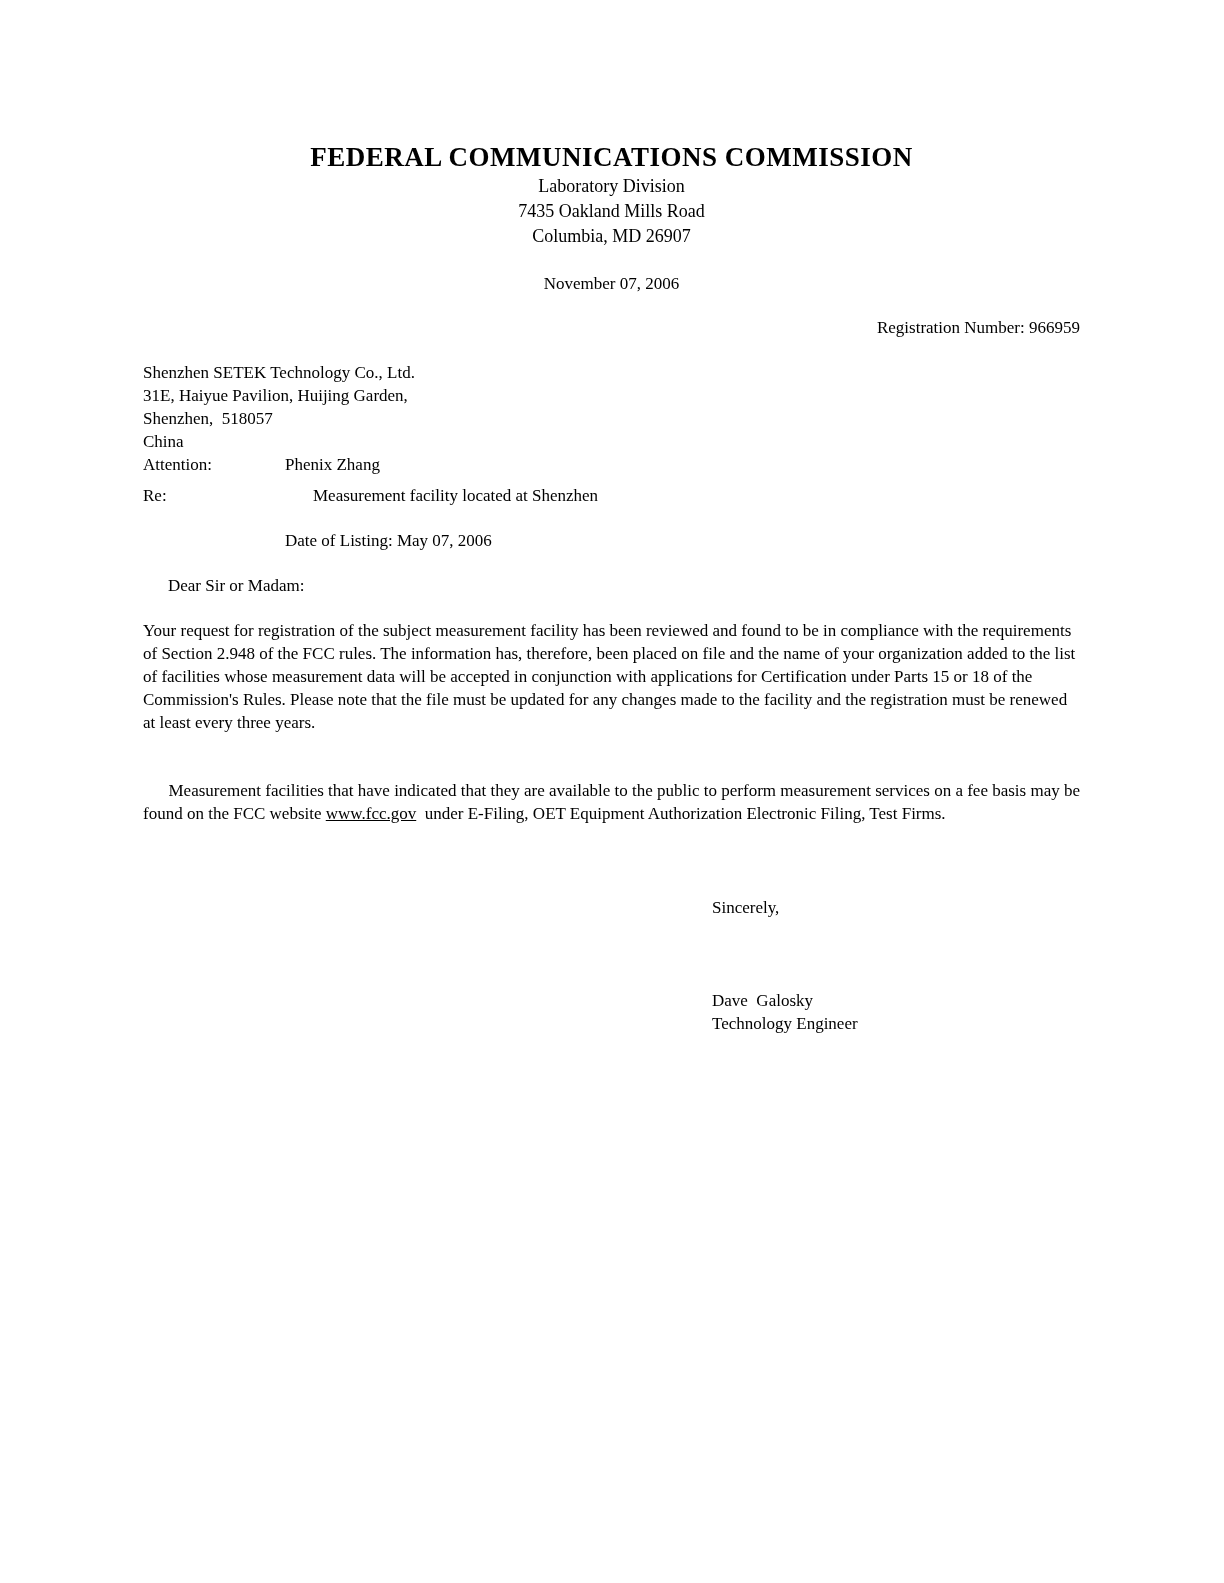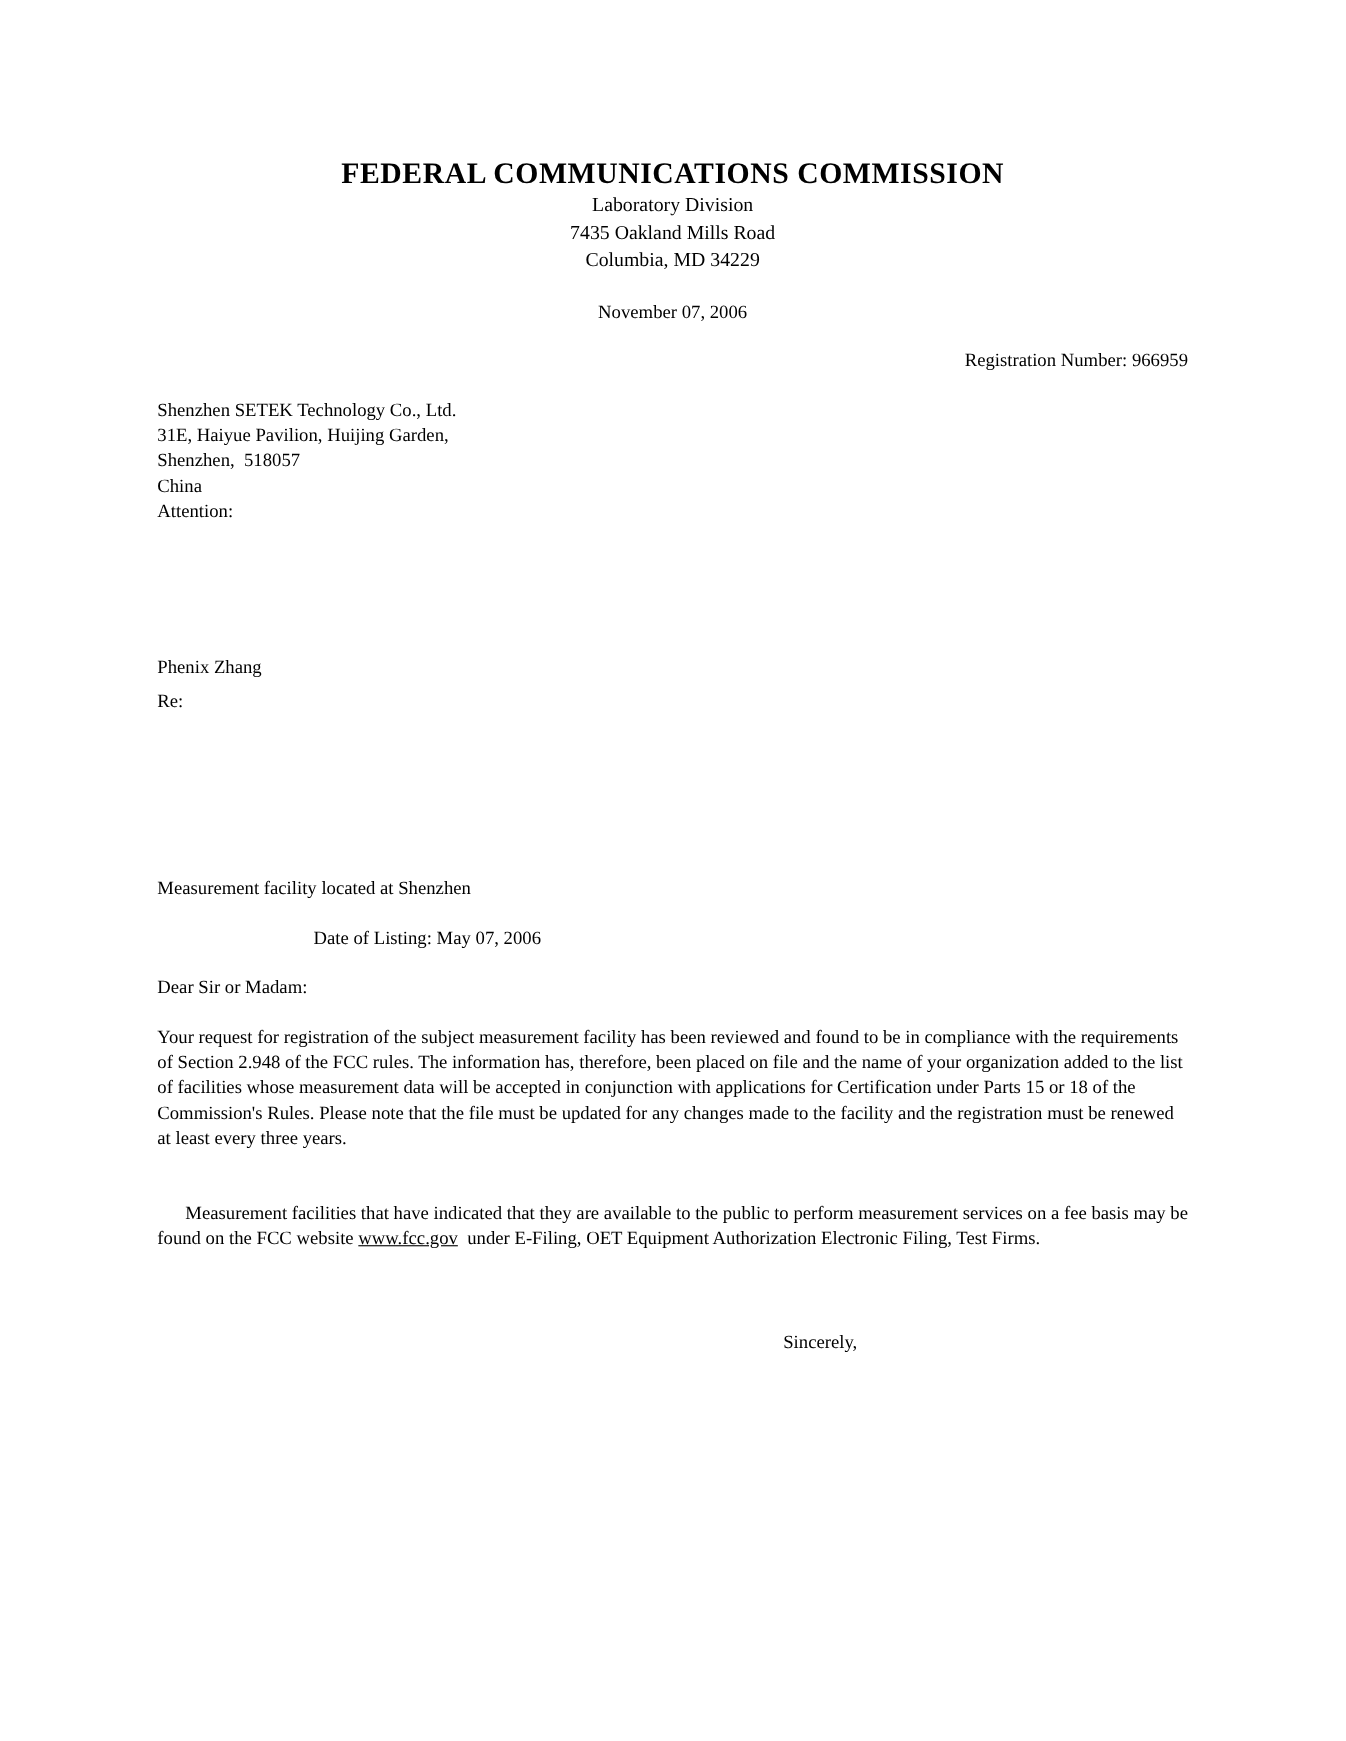--- a/index.html
+++ b/index.html
@@ -47,34 +47,34 @@
     text-align: right;
   }
   .recipient-block {
     margin-top: 22px;
   }
   .recipient-line {
     white-space: pre-wrap;
   }
   .labelled-row {
     display: flex;
-    flex-direction: column;
   }
   .row-label {
     width: 142px;
     flex: 0 0 142px;
   }
   .attention-row { margin-top: 0; }
   .re-row { margin-top: 8px; gap: 28px; }
   .listing-line {
     margin-top: 22px;
     margin-left: 142px;
   }
   .salutation {
     margin-top: 22px;
+    margin-left: 25px;
   }
   .body-paragraph {
     margin-top: 22px;
     white-space: pre-wrap;
   }
   .web-link {
     color: #000000;
     text-decoration: underline;
     cursor: pointer;
   }
@@ -93,21 +93,21 @@
 </head>
 <body>
 
 <div class="page">
   <div class="content">
 
     <div class="letterhead">
       <div class="agency-title">FEDERAL COMMUNICATIONS COMMISSION</div>
       <div class="letterhead-sub">Laboratory Division</div>
       <div class="letterhead-sub">7435 Oakland Mills Road</div>
-      <div class="letterhead-sub">Columbia, MD 34229</div>
+      <div class="letterhead-sub">Columbia, MD 26907</div>
     </div>
 
     <div class="date-line">November 07, 2006</div>
 
     <div class="registration-line">
       <span>Registration Number:</span>
       <span>966959</span>
     </div>
 
     <div class="recipient-block">

